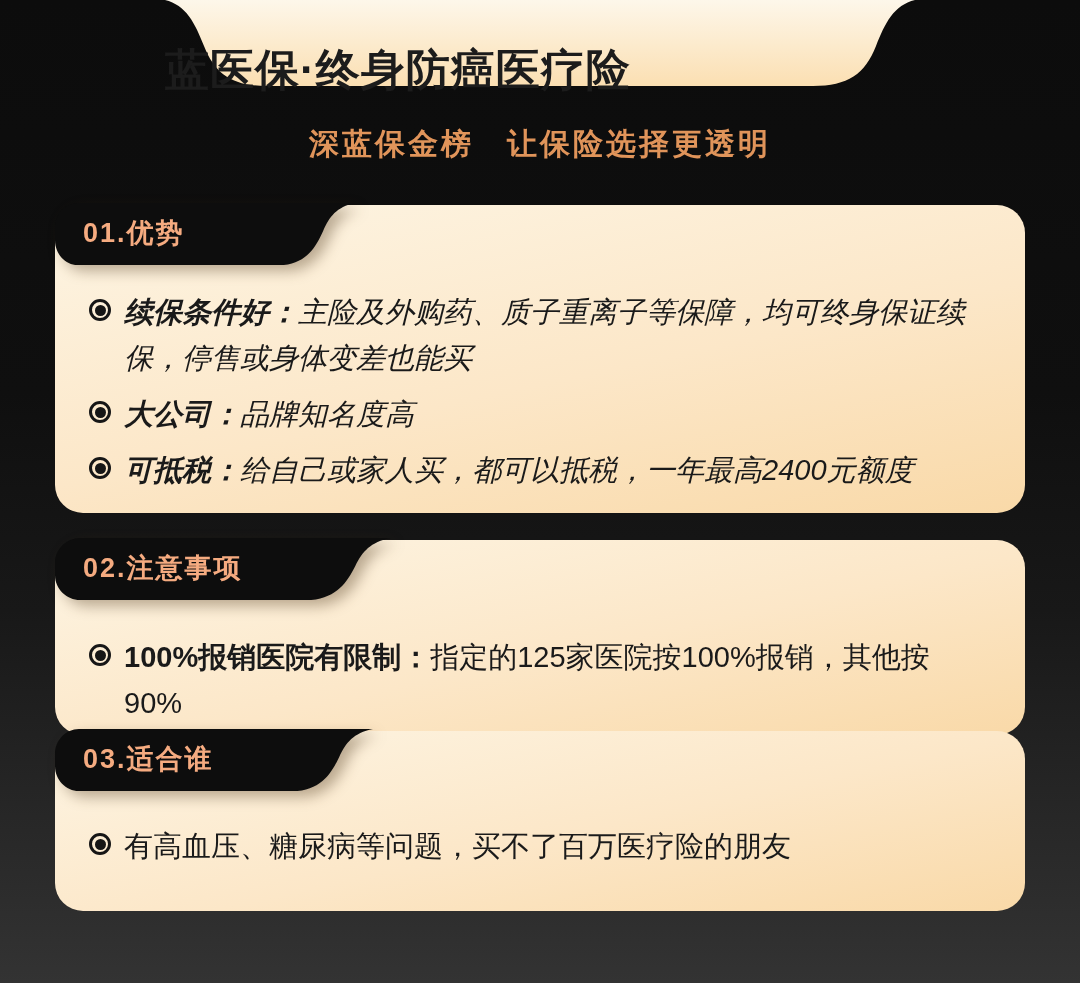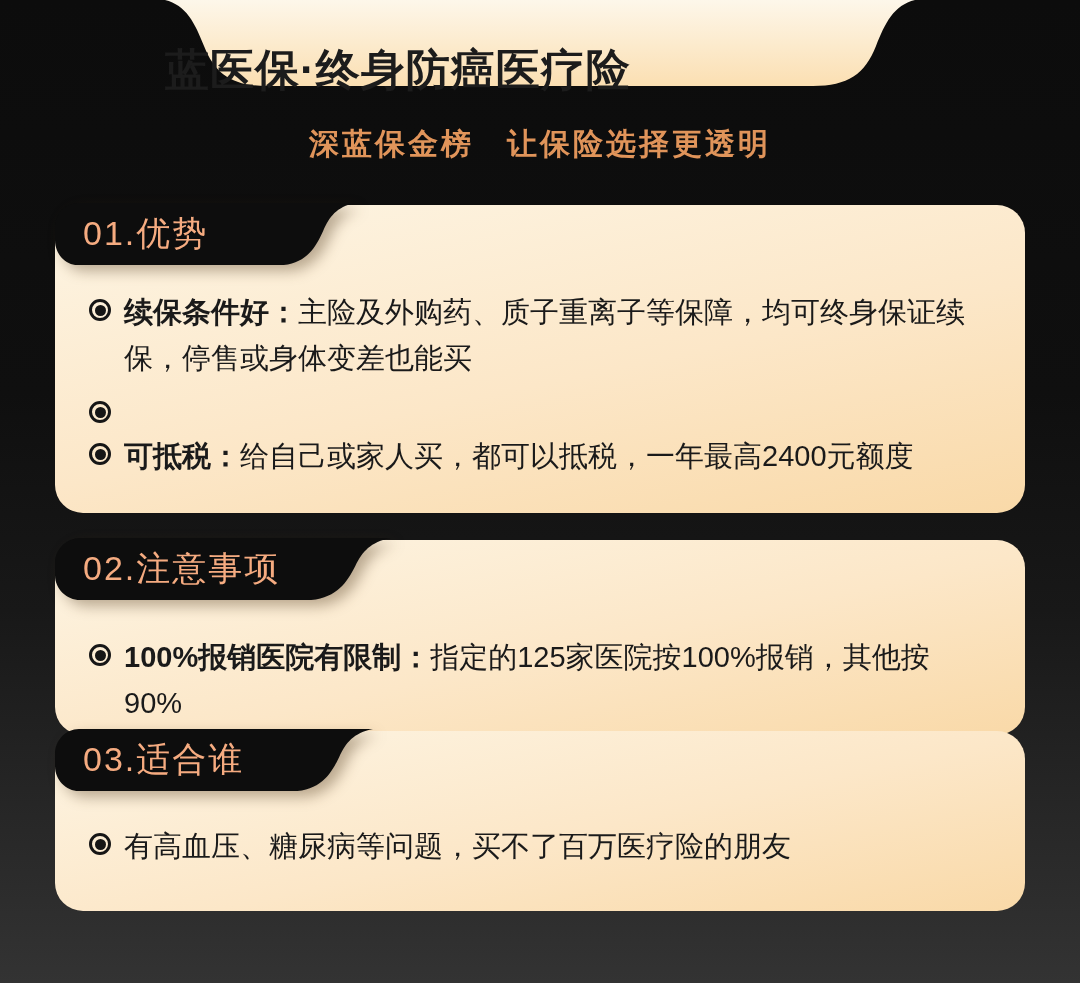--- a/index.html
+++ b/index.html
@@ -32,25 +32,25 @@
   .card-3{top:731px;height:180px;}
 
   .tab{position:absolute;left:0;top:-2px;height:62px;}
   .tab svg{position:absolute;left:0;top:0;width:100%;height:100%;
     filter:drop-shadow(7px 6px 7px rgba(60,35,5,0.35));}
   .tab-1{width:300px;}
   .tab-2{width:336px;}
   .tab-3{width:318px;}
   .tab-label{
     position:relative;display:block;padding-left:28px;line-height:60px;
-    font-size:34px;font-weight:400;color:#f5ab80;letter-spacing:2px;white-space:nowrap;
+    font-size:27px;font-weight:700;color:#f5ab80;letter-spacing:2px;white-space:nowrap;
   }
 
   .card-body{box-sizing:border-box;}
-  .card-1 .card-body{padding:84px 44px 0 34px;}
+  .card-1 .card-body{padding:84px 44px 0 34px;font-style:italic;}
   .card-2 .card-body{padding:94px 44px 0 34px;}
   .card-3 .card-body{padding:92px 44px 0 34px;}
 
   .bullet{display:flex;gap:13px;margin-bottom:10px;}
   .dot{
     flex:0 0 auto;width:16px;height:16px;margin-top:10px;
     border:3px solid #161616;border-radius:50%;
     display:flex;align-items:center;justify-content:center;
   }
   .dot i{display:block;width:11px;height:11px;background:#161616;border-radius:50%;}
@@ -90,20 +90,21 @@
       <div class="bullet">
         <span class="dot">
             <i></i>
           </span>
         <p class="bullet-text"><span class="lead">续保条件好：</span><span>主险及外购药、质子重离子等保障，均可终身保证续保，停售或身体变差也能买</span></p>
       </div>
       <div class="bullet">
         <span class="dot">
             <i></i>
           </span>
+        <p class="bullet-text"><span class="lead">大公司：</span><span>品牌知名度高</span></p>
       </div>
       <div class="bullet">
         <span class="dot">
             <i></i>
           </span>
         <p class="bullet-text"><span class="lead">可抵税：</span><span>给自己或家人买，都可以抵税，一年最高2400元额度</span></p>
       </div>
     </div>
   </section>
 

